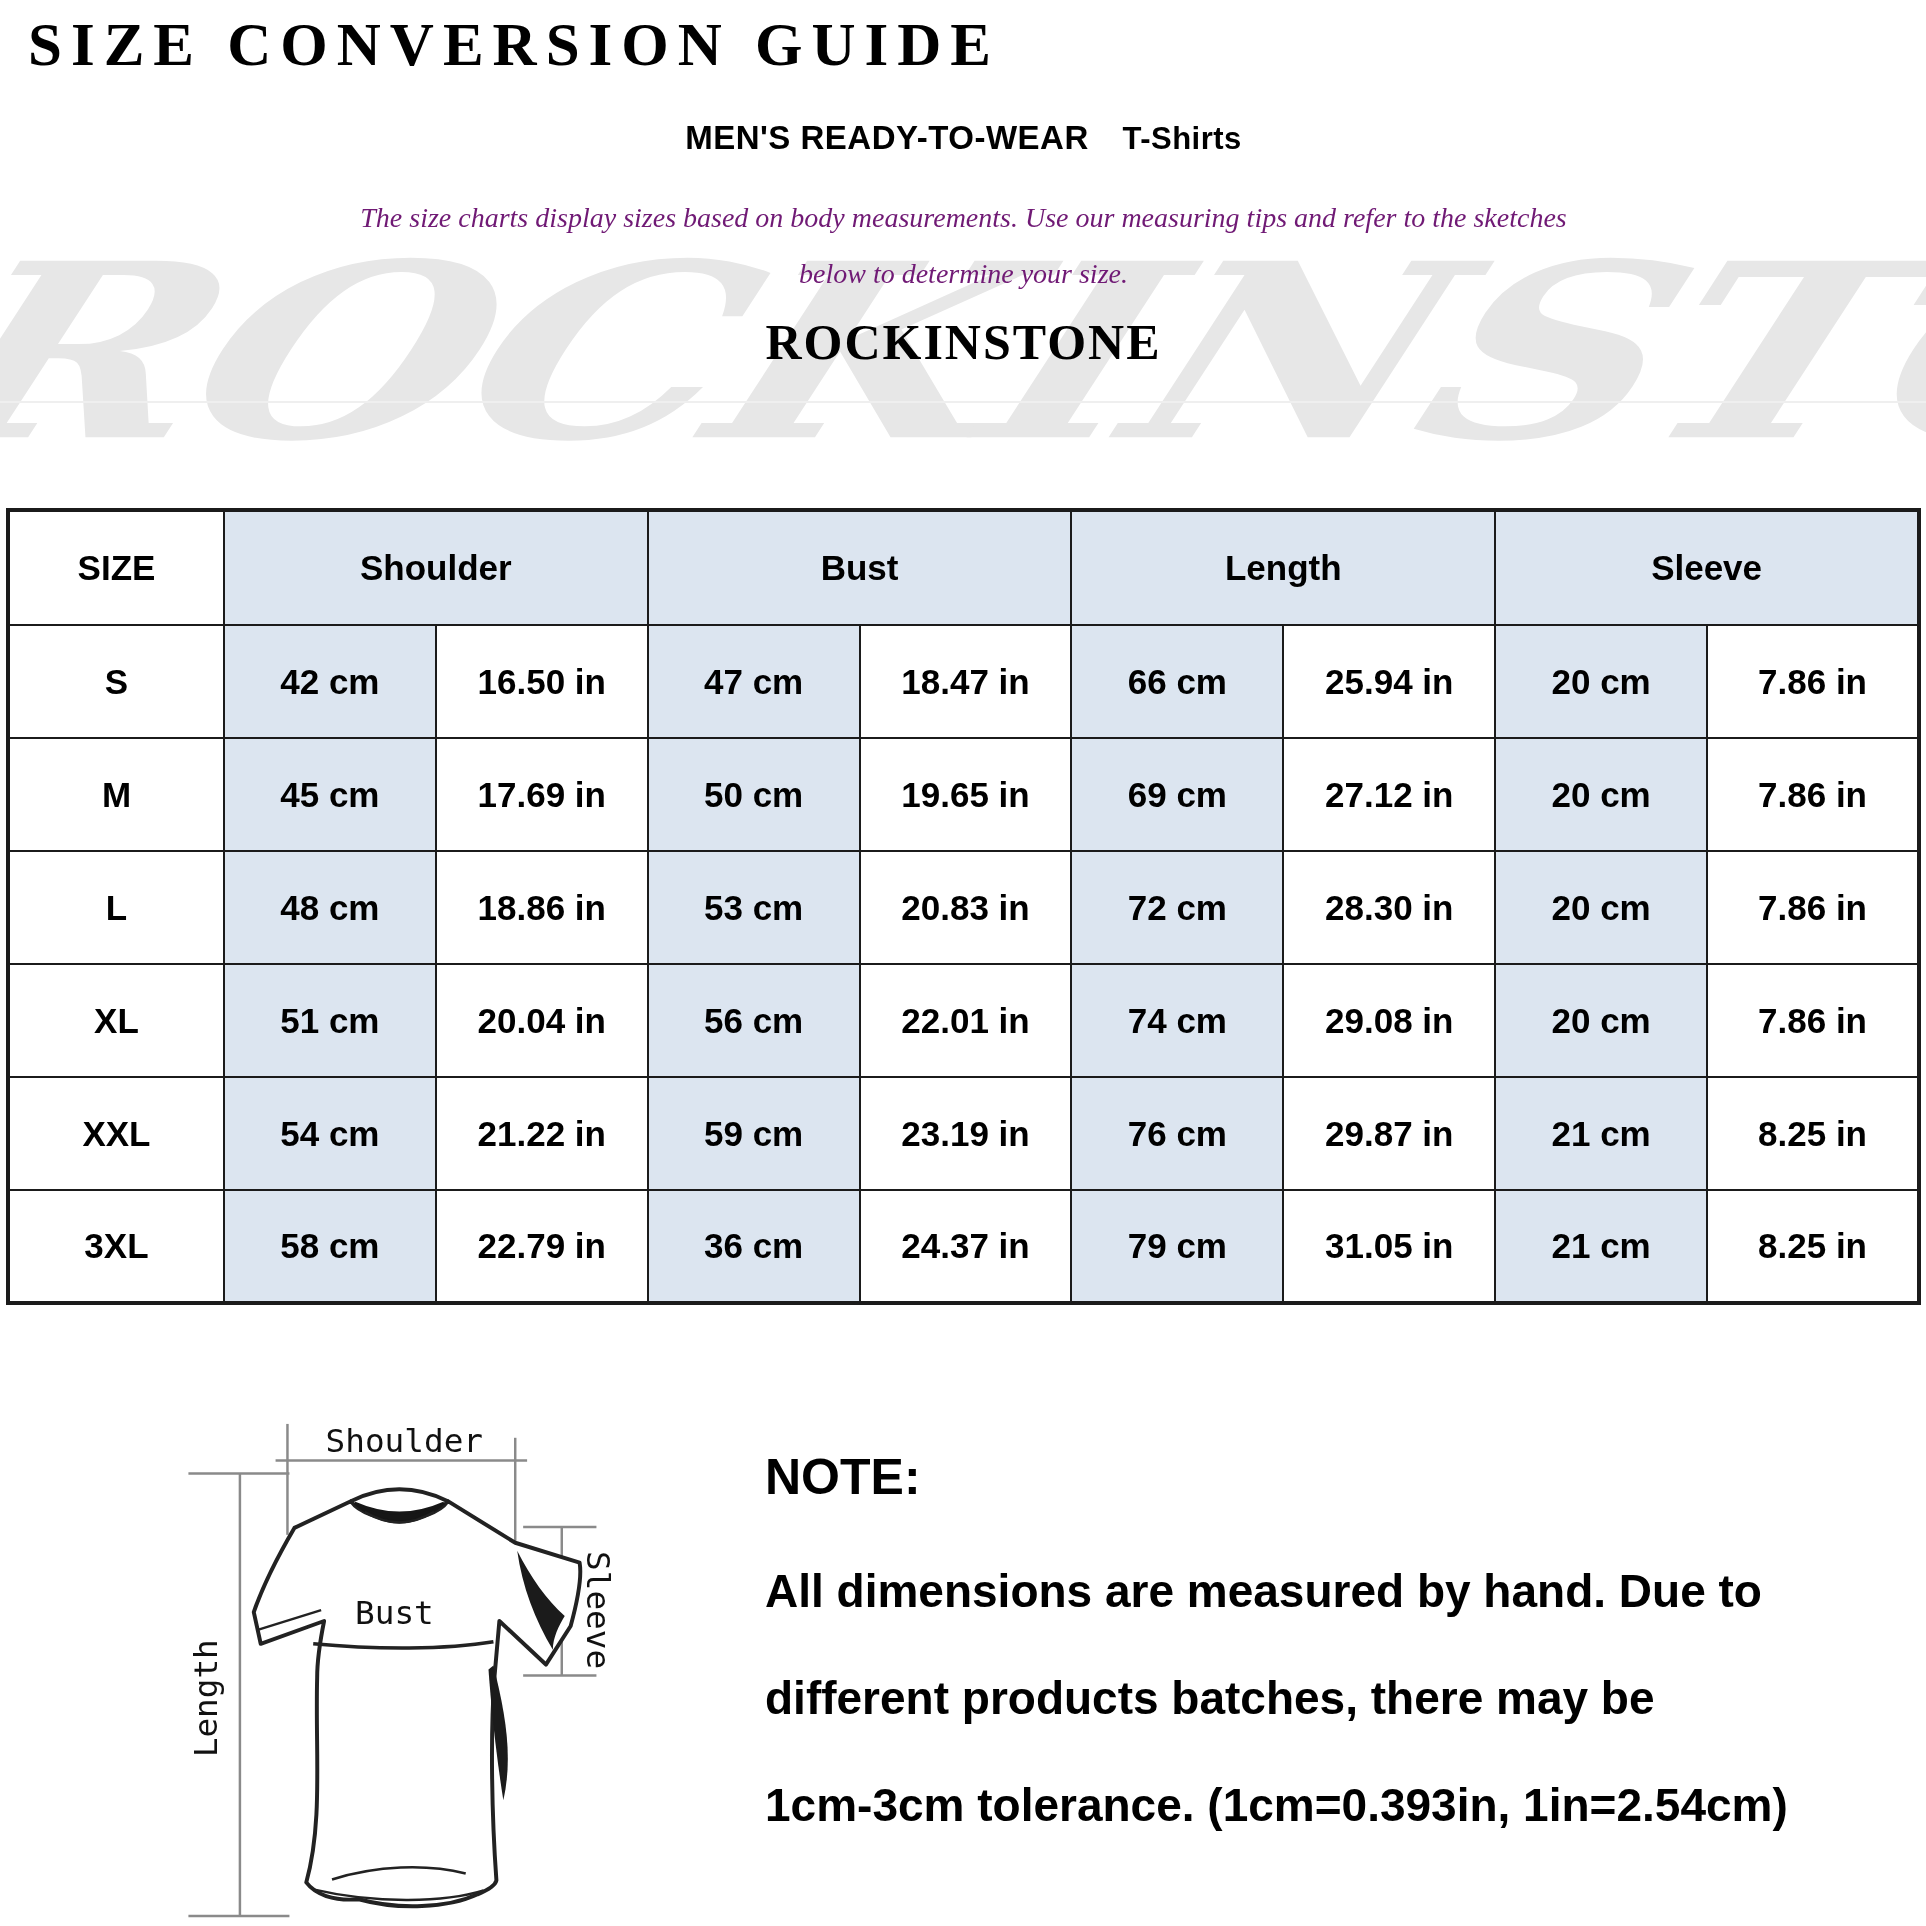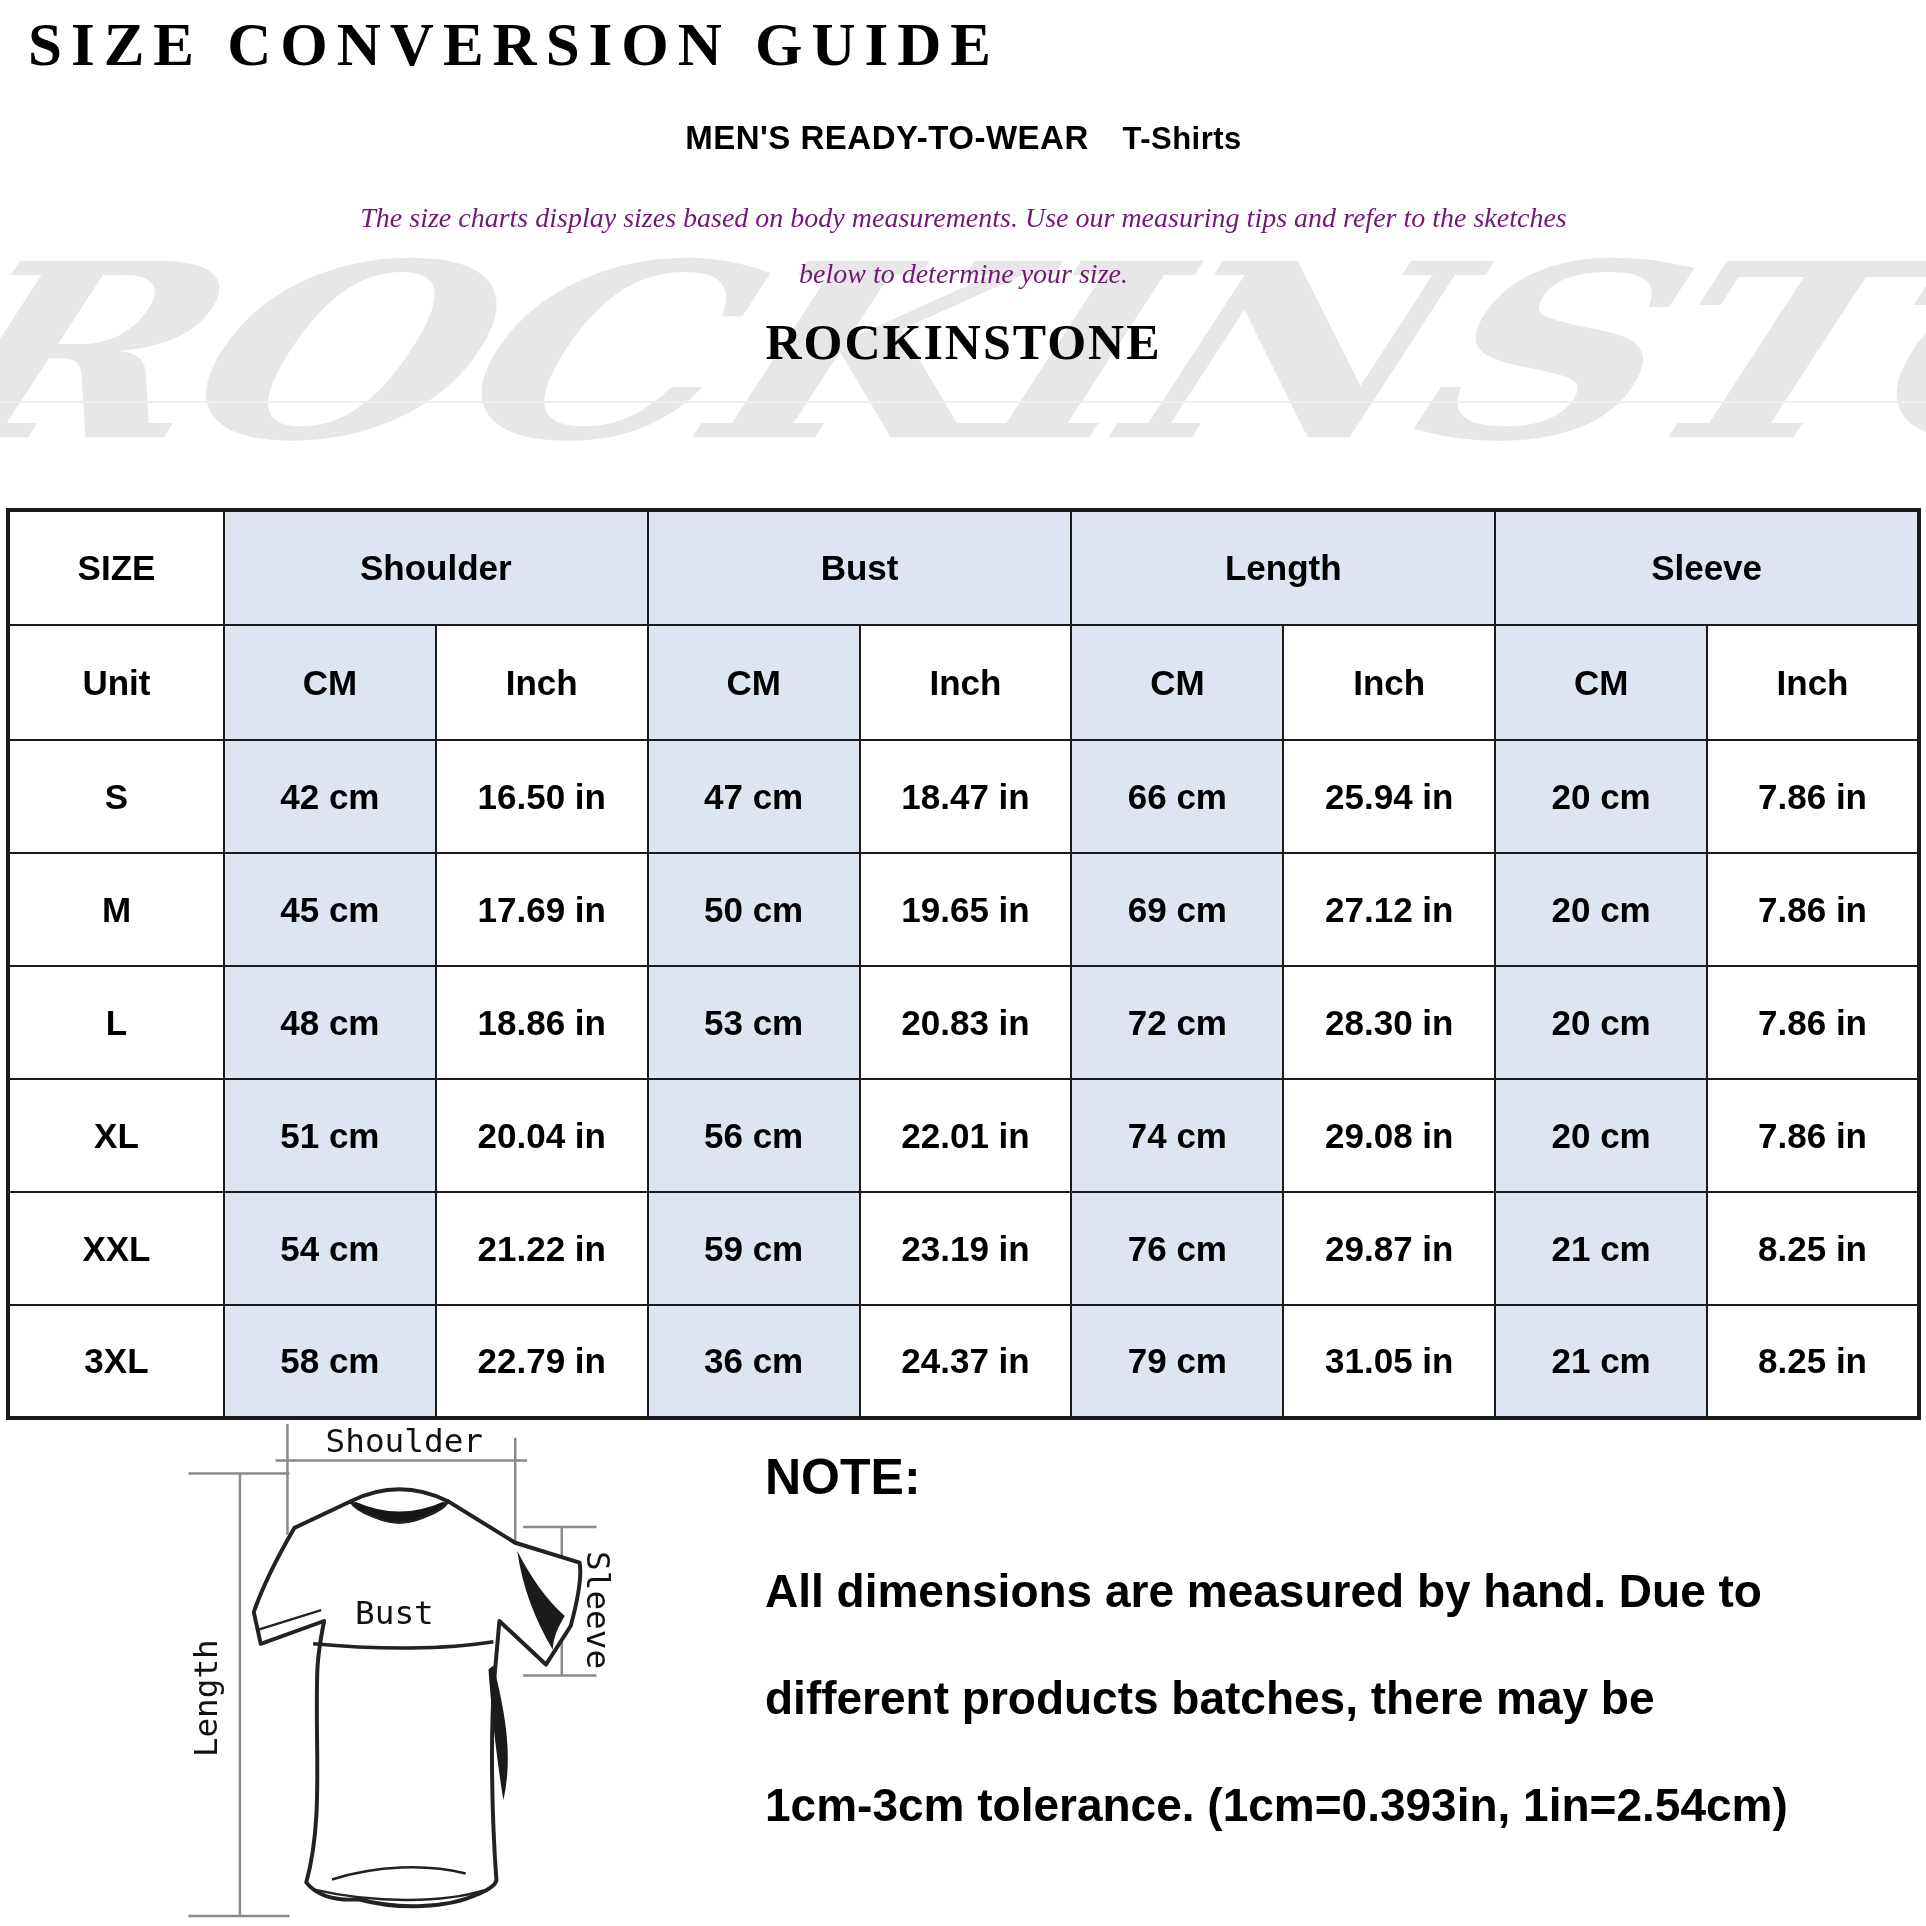--- a/index.html
+++ b/index.html
@@ -72,31 +72,20 @@
         <col style="width:11.0875%">
         <col style="width:11.0875%">
     </colgroup>
     <tbody>
       <tr class="hdr">
         <th>SIZE</th>
         <th class="blue" colspan="2">Shoulder</th>
         <th class="blue" colspan="2">Bust</th>
         <th class="blue" colspan="2">Length</th>
         <th class="blue" colspan="2">Sleeve</th>
-      </tr>
-      <tr class="hdr">
-        <td>Unit</td>
-        <td class="blue">CM</td>
-        <td>Inch</td>
-        <td class="blue">CM</td>
-        <td>Inch</td>
-        <td class="blue">CM</td>
-        <td>Inch</td>
-        <td class="blue">CM</td>
-        <td>Inch</td>
       </tr>
       <tr>
         <td>S</td>
         <td class="blue">42 cm</td>
         <td>16.50 in</td>
         <td class="blue">47 cm</td>
         <td>18.47 in</td>
         <td class="blue">66 cm</td>
         <td>25.94 in</td>
         <td class="blue">20 cm</td>

